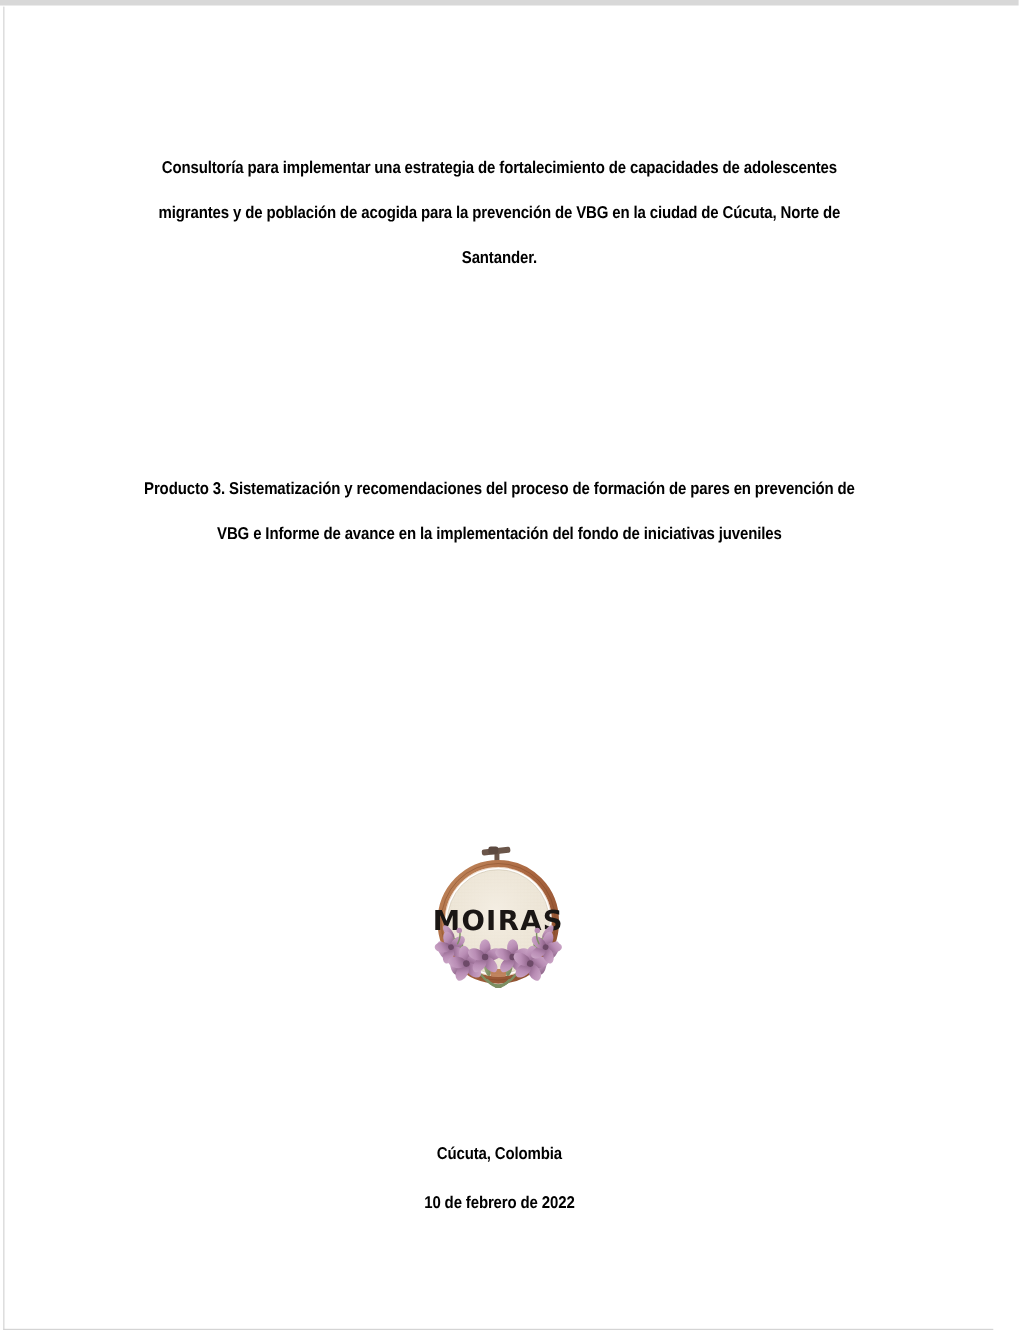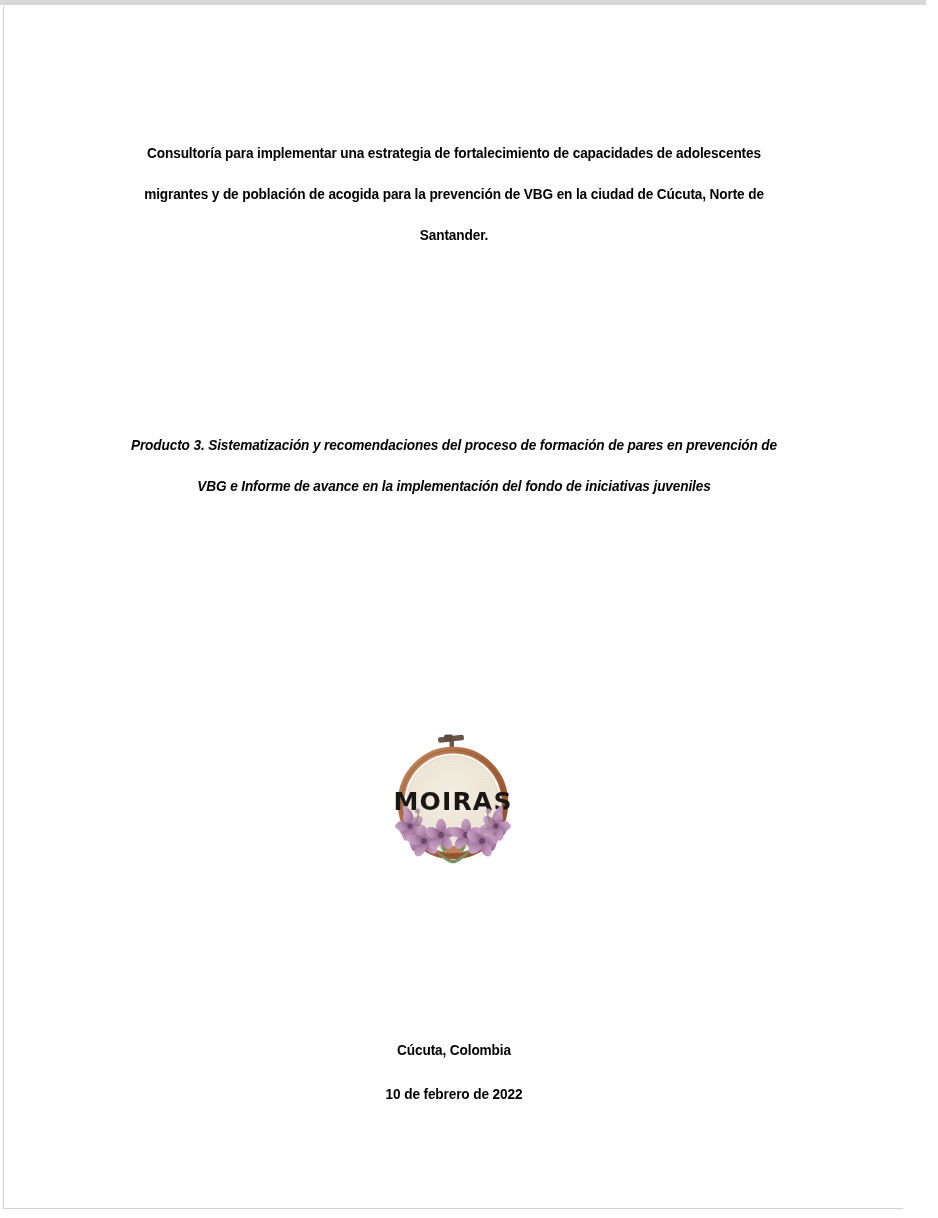--- a/index.html
+++ b/index.html
@@ -69,39 +69,39 @@
     position: absolute;
     left: 0;
     width: 900px;
   }
 
   
   #title-block { top: 126px; }
   #title-block .doc-text { padding: 0 95px; }
 
   
-  #product-block { top: 418px; font-style: italic; }
+  #product-block { top: 418px; }
   #product-block .doc-text { padding: 0 75px; }
 
   
   #presented-block { top: 590px; }
   #presented-block .doc-text { padding: 0 60px; }
   #presented-block .line-tight { line-height: 41px; }
 
   
   #footer-block { top: 1022px; }
   #footer-block .doc-text { line-height: 44px; }
 
   .doc-line { display: block; }
 
   
   .logo-wrap {
     position: absolute;
     left: 50%;
-    top: 719px;
+    top: 754px;
     width: 152px;
     height: 152px;
     margin-left: -77px;
   }
   .logo-wrap svg { display: block; width: 152px; height: 152px; }
 
   .hoop-label {
     font-family: "DejaVu Sans", sans-serif;
     font-weight: bold;
     fill: #1a1614;

